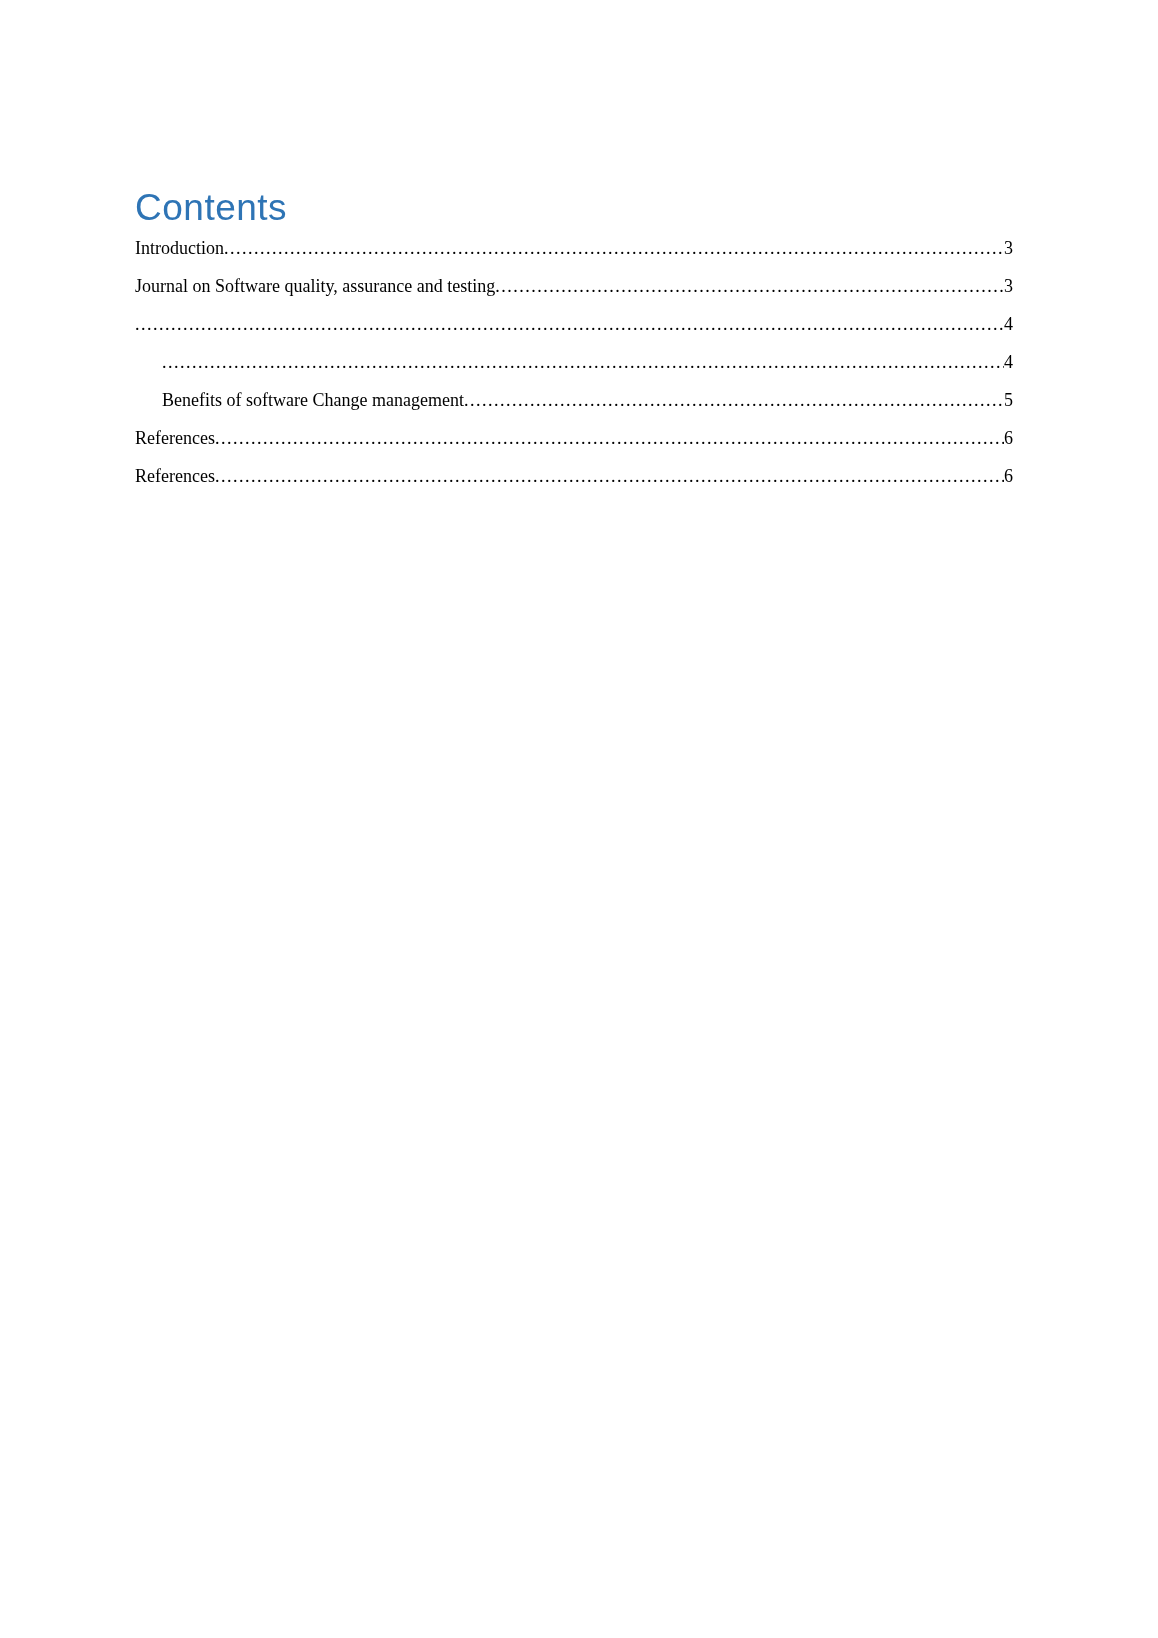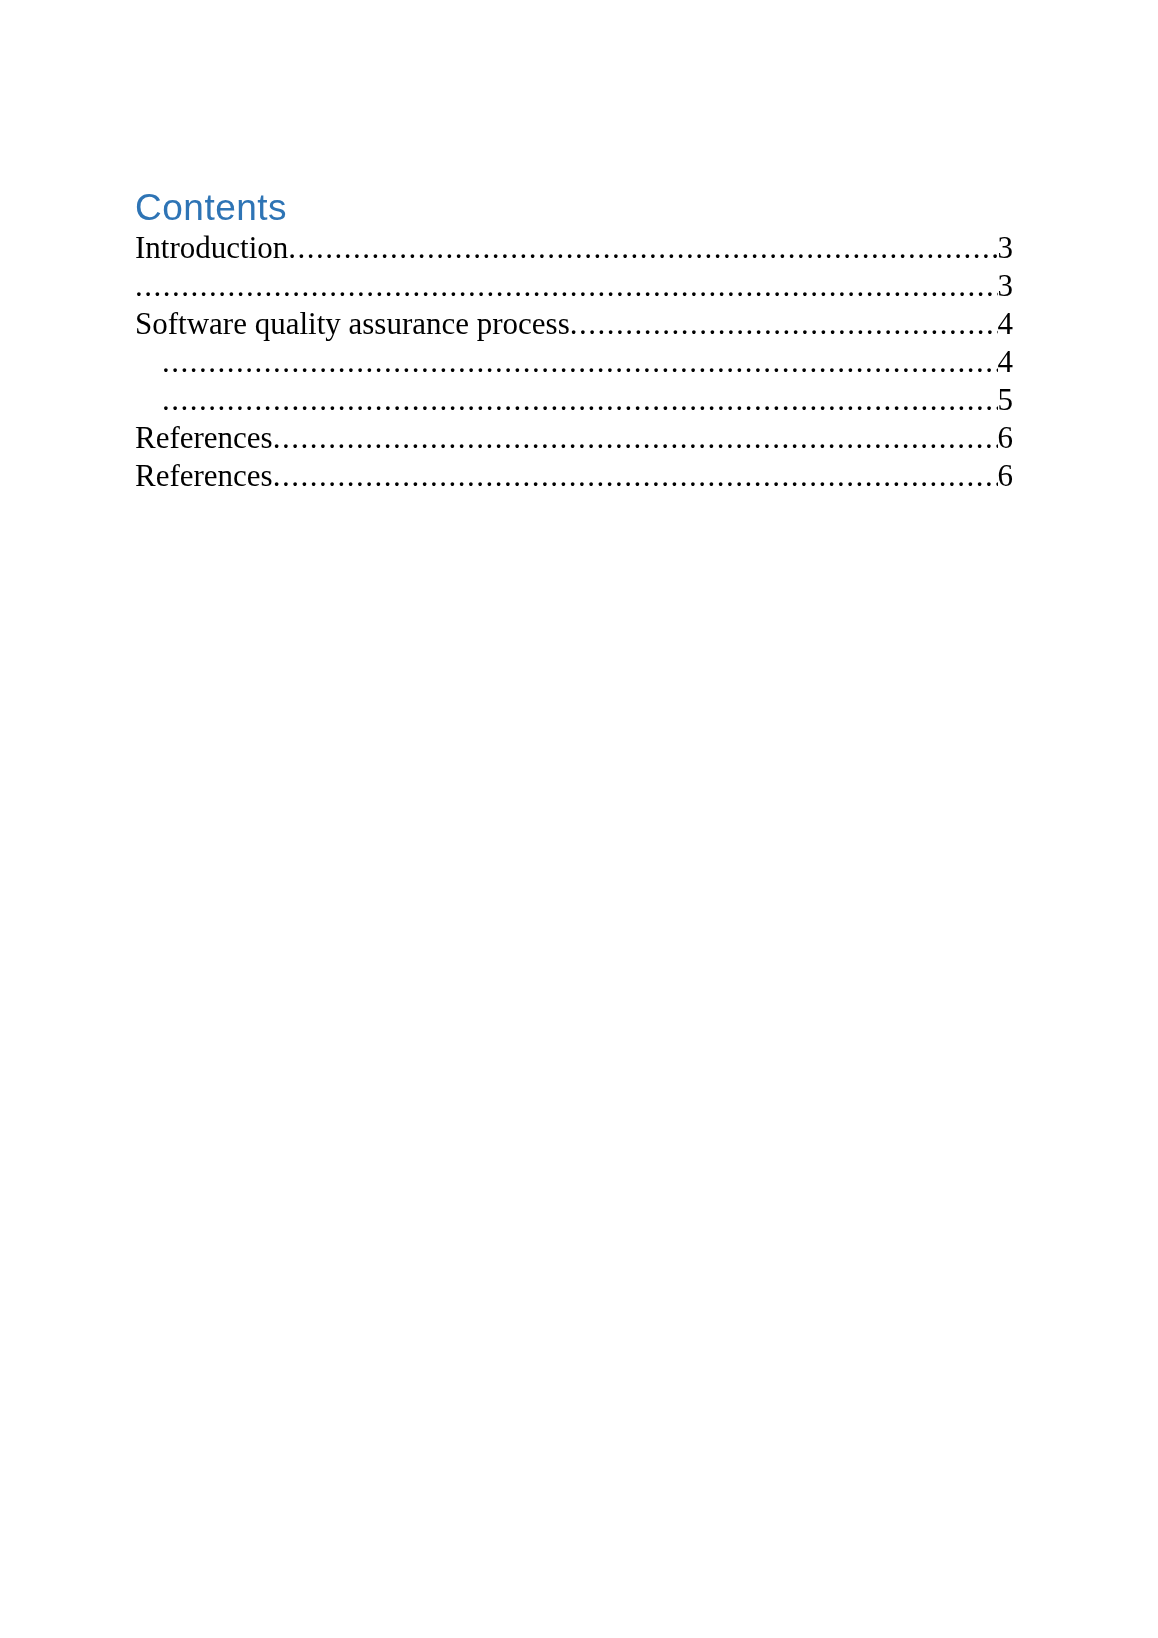--- a/index.html
+++ b/index.html
@@ -31,21 +31,21 @@
     letter-spacing: 0.5px;
     margin: 0;
     padding: 4px 0 0 0;
   }
   .toc {
     display: block;
   }
   .toc-entry {
     display: flex;
     align-items: flex-end;
-    font-size: 31px;
+    font-size: 18px;
     line-height: 38px;
     height: 38px;
     white-space: nowrap;
     cursor: default;
   }
   .toc-entry.lvl2 {
     padding-left: 27px;
   }
   .toc-label {
     flex: 0 0 auto;
@@ -68,33 +68,34 @@
 <div class="page" style="color: rgb(0, 0, 0);">
   <div class="content">
     <h1 class="toc-title" style="color: rgb(46, 116, 181);">Contents</h1>
     <nav class="toc" id="toc">
         <div class="toc-entry lvl1">
           <span class="toc-label">Introduction</span>
           <span class="toc-dots">................................................................................................................................................................................................................................................</span>
           <span class="toc-page">3</span>
         </div>
         <div class="toc-entry lvl1">
+          <span class="toc-label">Journal on Software quality, assurance and testing</span>
           <span class="toc-dots">................................................................................................................................................................................................................................................</span>
           <span class="toc-page">3</span>
         </div>
         <div class="toc-entry lvl1">
-          <span class="toc-label">Software quality assurance process</span>
           <span class="toc-dots">................................................................................................................................................................................................................................................</span>
           <span class="toc-page">4</span>
         </div>
         <div class="toc-entry lvl2">
           <span class="toc-dots">................................................................................................................................................................................................................................................</span>
           <span class="toc-page">4</span>
         </div>
         <div class="toc-entry lvl2">
+          <span class="toc-label">Benefits of software Change management</span>
           <span class="toc-dots">................................................................................................................................................................................................................................................</span>
           <span class="toc-page">5</span>
         </div>
         <div class="toc-entry lvl1">
           <span class="toc-label">References</span>
           <span class="toc-dots">................................................................................................................................................................................................................................................</span>
           <span class="toc-page">6</span>
         </div>
         <div class="toc-entry lvl1">
           <span class="toc-label">References</span>

